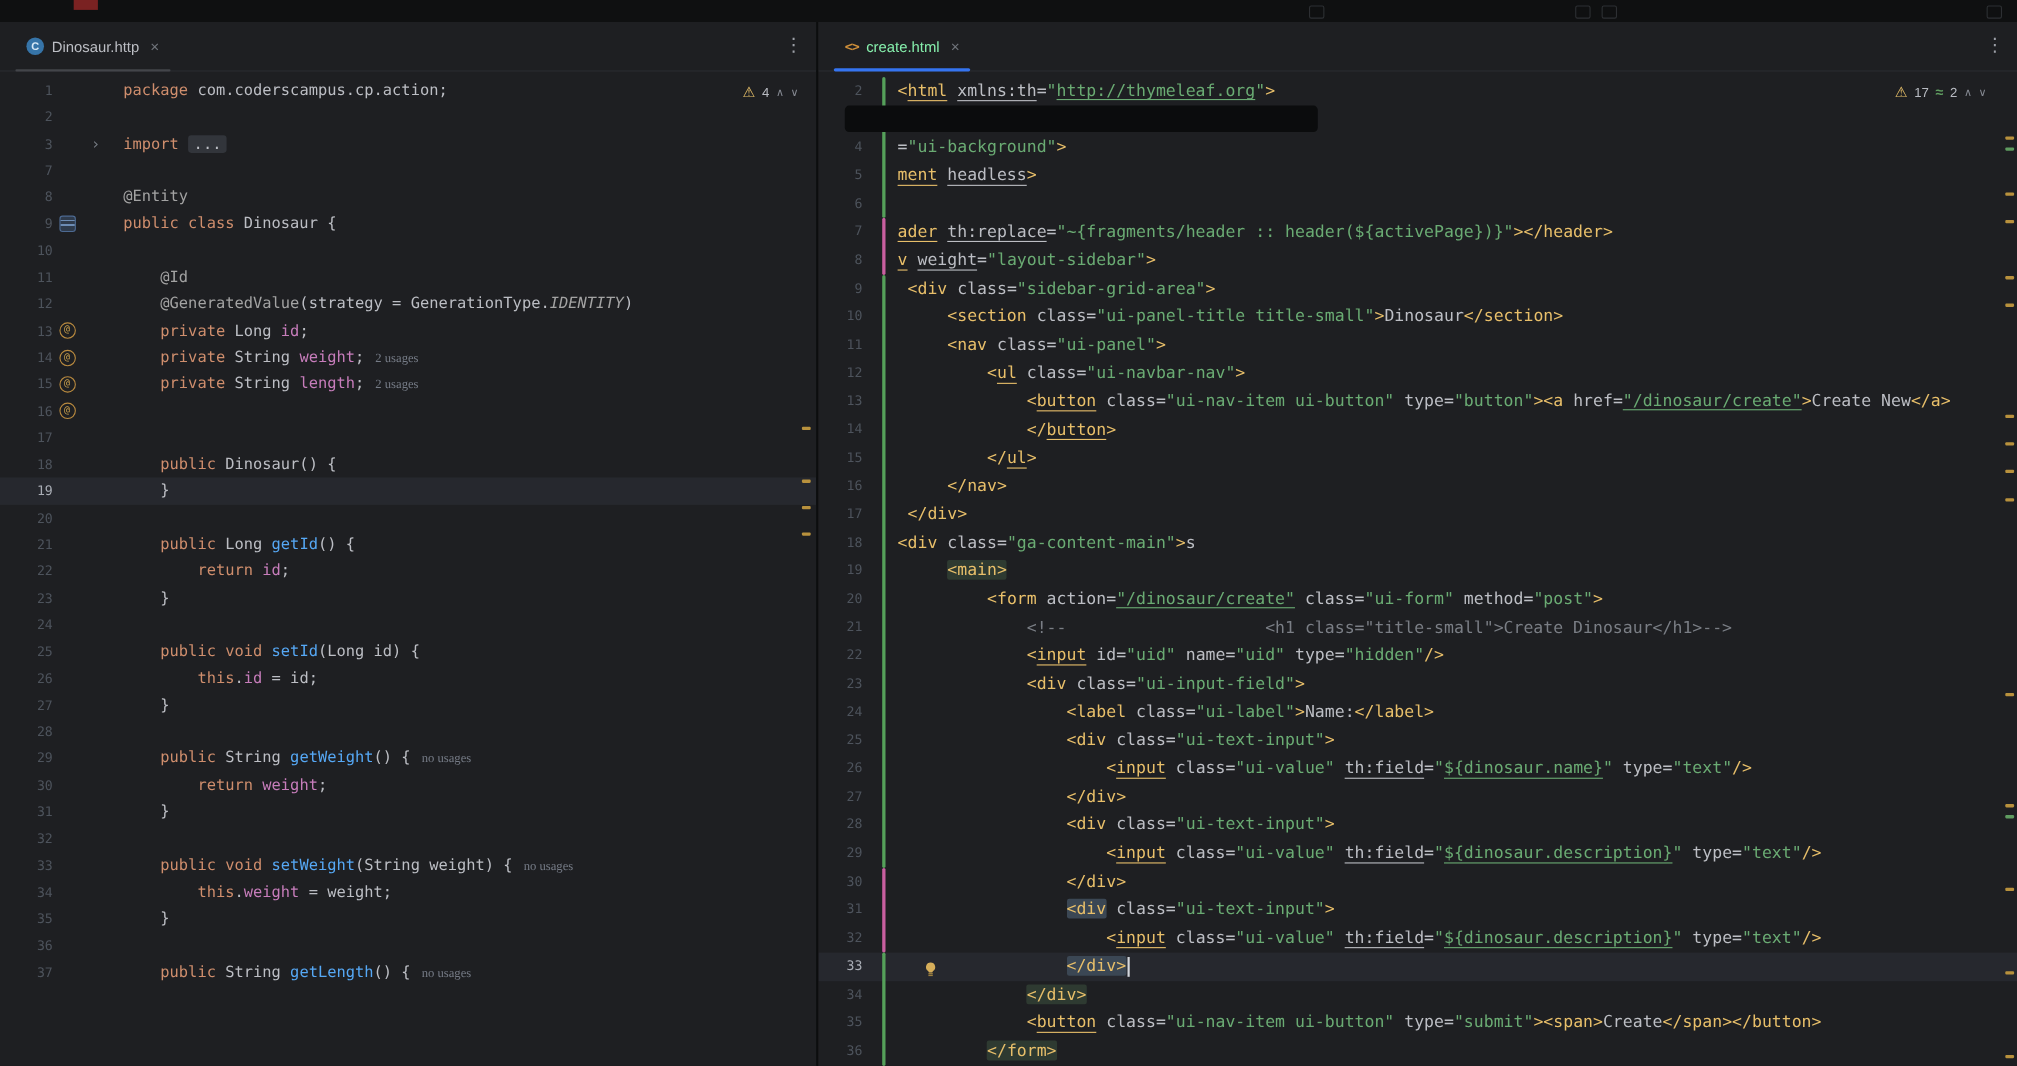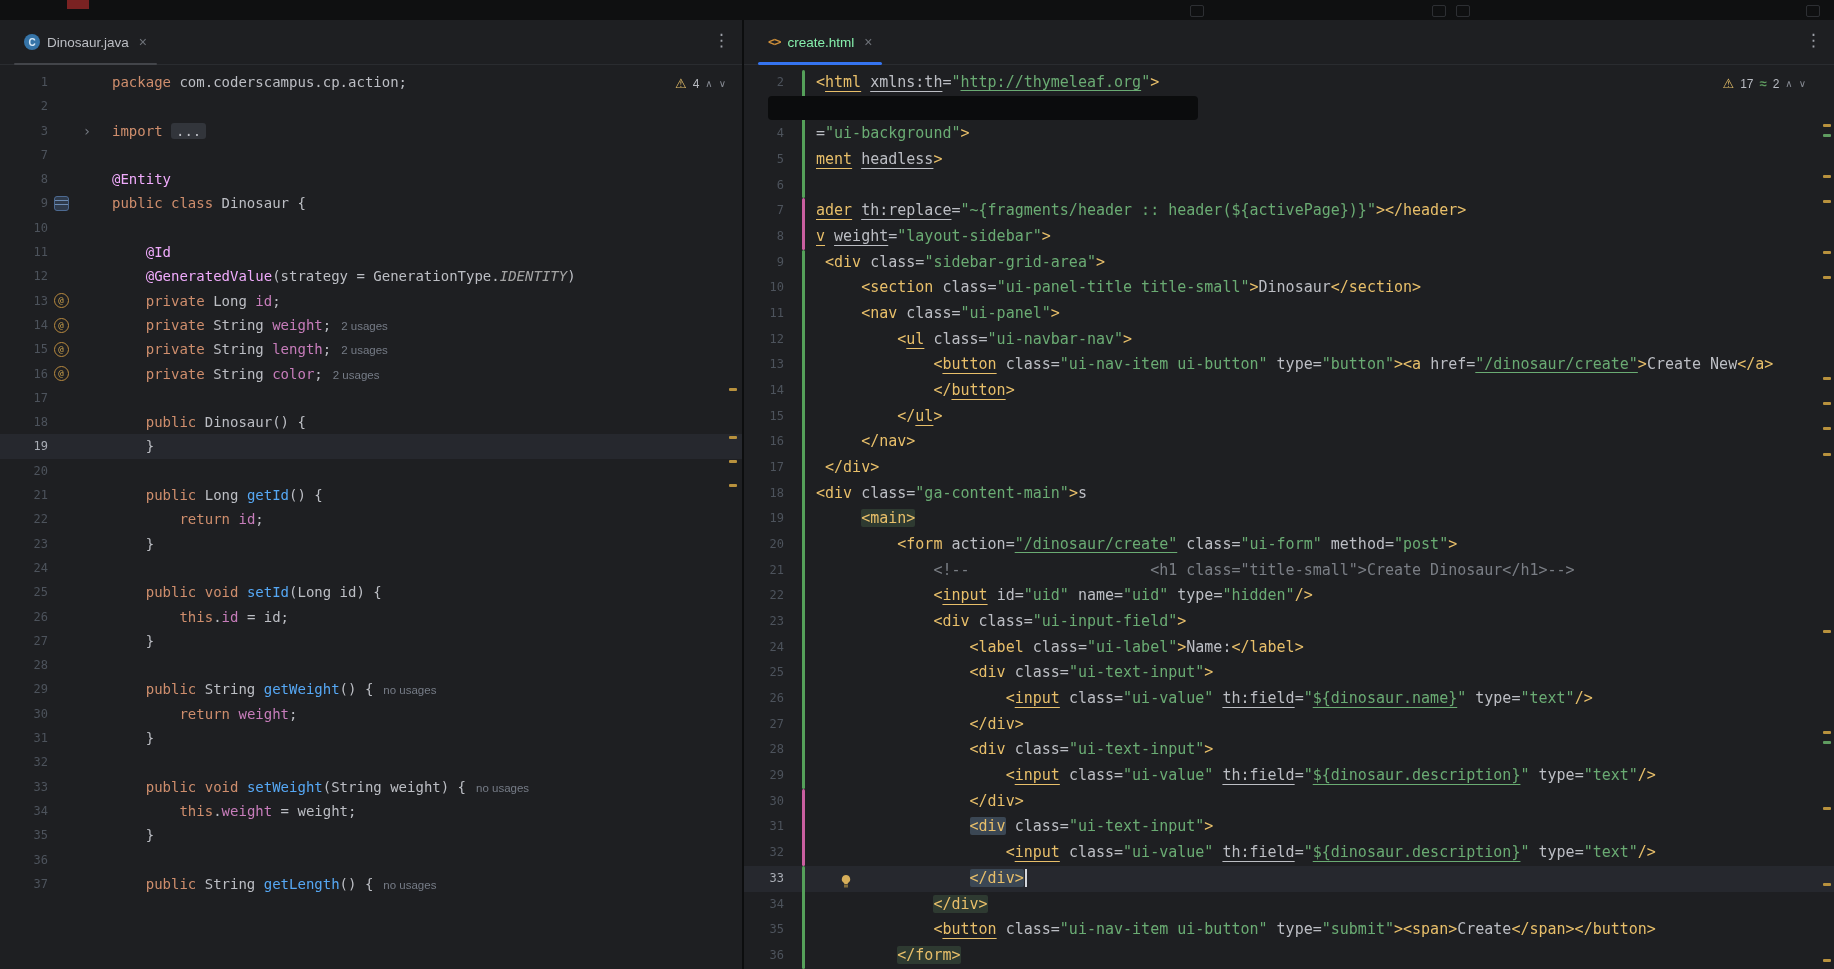--- a/index.html
+++ b/index.html
@@ -41,31 +41,31 @@
   .vslot{width:22px;flex:none;}
   .code{flex:1;white-space:pre;color:#bcbec4;}
   .ed-left .code{padding-left:12px;}
   .ed-right .code{padding-left:10px;}
   
   .c-kw{color:#cf8e6d;}
   .c-pl{color:#bcbec4;}
   .c-str{color:#6aab73;}
   .c-lnk{color:#6aab73;text-decoration:underline;text-underline-offset:3px;}
   .c-cm{color:#7a7e85;}
-  .c-ann{color:#f0abfc;}
+  .c-ann{color:#a3a3a3;}
   .c-fld{color:#c77dbb;}
   .c-mth{color:#56a8f5;}
   .c-it{color:#a3a3a3;font-style:italic;}
   .c-tag{color:#e8bf6a;}
   .c-attr{color:#bcbec4;}
   .c-wv{text-decoration-line:underline;text-decoration-style:wavy;text-decoration-color:#c8a33b;text-decoration-thickness:1px;text-underline-offset:4px;text-decoration:underline;}
   .c-fold{background:#32353b;border-radius:3px;padding:0 5px;color:#bcbec4;}
   .c-bgm{background:#3b4754;border-radius:2px;}
   .c-bgg{background:#2e3a31;border-radius:2px;}
-  .c-inlay{font-family:Liberation Sans, sans-serif;font-size:11.5px;color:#767c87;margin-left:10px;}
+  .c-inlay{font-family:Liberation Serif, serif;font-size:11.5px;color:#767c87;margin-left:10px;}
   .caret{display:inline-block;width:2px;height:18px;background:#d4d7dd;vertical-align:middle;margin-left:1px;}
   
   .micon{width:13px;height:13px;display:flex;align-items:center;justify-content:center;border-radius:50%;font-size:9px;line-height:1;}
   .micon.entity{border-radius:3px;background:#2f3b4c;border:1px solid #4d6a92;background-image:linear-gradient(#2f3b4c 3px,#6d8cb4 3px,#6d8cb4 4px,#2f3b4c 4px,#2f3b4c 7px,#6d8cb4 7px,#6d8cb4 8px,#2f3b4c 8px);}
   .micon.id,.micon.col{border:1.5px solid #b98a3f;color:#caa04c;}
   
   .bulb{position:absolute;left:95px;top:5px;width:14px;height:14px;}
   
   .inspect{position:absolute;top:56px;display:flex;align-items:center;gap:6px;font-size:12px;color:#b8bbc2;z-index:6;}
   .inspect-left{right:16px;}
@@ -95,41 +95,41 @@
   <span class="ts-icon" style="left:1456px"></span>
   <span class="ts-icon" style="left:1806px"></span>
 </div>
 
 <div class="workspace">
 
   <section class="pane pane-left">
     <div class="tabbar">
       <div class="tab sel-unfocused">
         <span class="fic fic-java">C</span>
-        <span class="tab-label lbl-left">Dinosaur.java</span>
+        <span class="tab-label lbl-left">Dinosaur.http</span>
         <span class="close">×</span>
       </div>
       <span class="more">⋮</span>
     </div>
 
     <div class="lines ed-left">
       <div>
           <div class="row"><span class="ln">1</span><span class="gic"></span><span class="fslot"></span><span class="code"><span class="c-kw">package</span><span class="c-pl"> com.coderscampus.cp.action;</span></span></div>
           <div class="row"><span class="ln">2</span><span class="gic"></span><span class="fslot"></span><span class="code"></span></div>
           <div class="row"><span class="ln">3</span><span class="gic"></span><span class="fslot">›</span><span class="code"><span class="c-kw">import</span><span class="c-pl"> </span><span class="c-fold">...</span></span></div>
           <div class="row"><span class="ln">7</span><span class="gic"></span><span class="fslot"></span><span class="code"></span></div>
           <div class="row"><span class="ln">8</span><span class="gic"></span><span class="fslot"></span><span class="code"><span class="c-ann">@Entity</span></span></div>
           <div class="row"><span class="ln">9</span><span class="gic"><span class="micon entity"></span></span><span class="fslot"></span><span class="code"><span class="c-kw">public class</span><span class="c-pl"> Dinosaur {</span></span></div>
           <div class="row"><span class="ln">10</span><span class="gic"></span><span class="fslot"></span><span class="code"></span></div>
           <div class="row"><span class="ln">11</span><span class="gic"></span><span class="fslot"></span><span class="code"><span class="c-pl">    </span><span class="c-ann">@Id</span></span></div>
           <div class="row"><span class="ln">12</span><span class="gic"></span><span class="fslot"></span><span class="code"><span class="c-pl">    </span><span class="c-ann">@GeneratedValue</span><span class="c-pl">(strategy = GenerationType.</span><span class="c-it">IDENTITY</span><span class="c-pl">)</span></span></div>
           <div class="row"><span class="ln">13</span><span class="gic"><span class="micon id">@</span></span><span class="fslot"></span><span class="code"><span class="c-pl">    </span><span class="c-kw">private</span><span class="c-pl"> Long </span><span class="c-fld">id</span><span class="c-pl">;</span></span></div>
           <div class="row"><span class="ln">14</span><span class="gic"><span class="micon col">@</span></span><span class="fslot"></span><span class="code"><span class="c-pl">    </span><span class="c-kw">private</span><span class="c-pl"> String </span><span class="c-fld">weight</span><span class="c-pl">;</span><span class="c-inlay">2 usages</span></span></div>
           <div class="row"><span class="ln">15</span><span class="gic"><span class="micon col">@</span></span><span class="fslot"></span><span class="code"><span class="c-pl">    </span><span class="c-kw">private</span><span class="c-pl"> String </span><span class="c-fld">length</span><span class="c-pl">;</span><span class="c-inlay">2 usages</span></span></div>
-          <div class="row"><span class="ln">16</span><span class="gic"><span class="micon col">@</span></span><span class="fslot"></span><span class="code"><span class="c-pl">    </span><span class="c-kw">private</span><span class="c-pl"> String </span><span class="c-fld">color</span><span class="c-pl">;</span><span class="c-inlay">2 usages</span></span></div>
+          <div class="row"><span class="ln">16</span><span class="gic"><span class="micon col">@</span></span><span class="fslot"></span></div>
           <div class="row"><span class="ln">17</span><span class="gic"></span><span class="fslot"></span><span class="code"></span></div>
           <div class="row"><span class="ln">18</span><span class="gic"></span><span class="fslot"></span><span class="code"><span class="c-pl">    </span><span class="c-kw">public</span><span class="c-pl"> Dinosaur() {</span></span></div>
           <div class="row hl-row"><span class="ln cur">19</span><span class="gic"></span><span class="fslot"></span><span class="code"><span class="c-pl">    }</span></span></div>
           <div class="row"><span class="ln">20</span><span class="gic"></span><span class="fslot"></span><span class="code"></span></div>
           <div class="row"><span class="ln">21</span><span class="gic"></span><span class="fslot"></span><span class="code"><span class="c-pl">    </span><span class="c-kw">public</span><span class="c-pl"> Long </span><span class="c-mth">getId</span><span class="c-pl">() {</span></span></div>
           <div class="row"><span class="ln">22</span><span class="gic"></span><span class="fslot"></span><span class="code"><span class="c-pl">        </span><span class="c-kw">return</span><span class="c-pl"> </span><span class="c-fld">id</span><span class="c-pl">;</span></span></div>
           <div class="row"><span class="ln">23</span><span class="gic"></span><span class="fslot"></span><span class="code"><span class="c-pl">    }</span></span></div>
           <div class="row"><span class="ln">24</span><span class="gic"></span><span class="fslot"></span><span class="code"></span></div>
           <div class="row"><span class="ln">25</span><span class="gic"></span><span class="fslot"></span><span class="code"><span class="c-pl">    </span><span class="c-kw">public void</span><span class="c-pl"> </span><span class="c-mth">setId</span><span class="c-pl">(Long id) {</span></span></div>
           <div class="row"><span class="ln">26</span><span class="gic"></span><span class="fslot"></span><span class="code"><span class="c-pl">        </span><span class="c-kw">this</span><span class="c-pl">.</span><span class="c-fld">id</span><span class="c-pl"> = id;</span></span></div>

